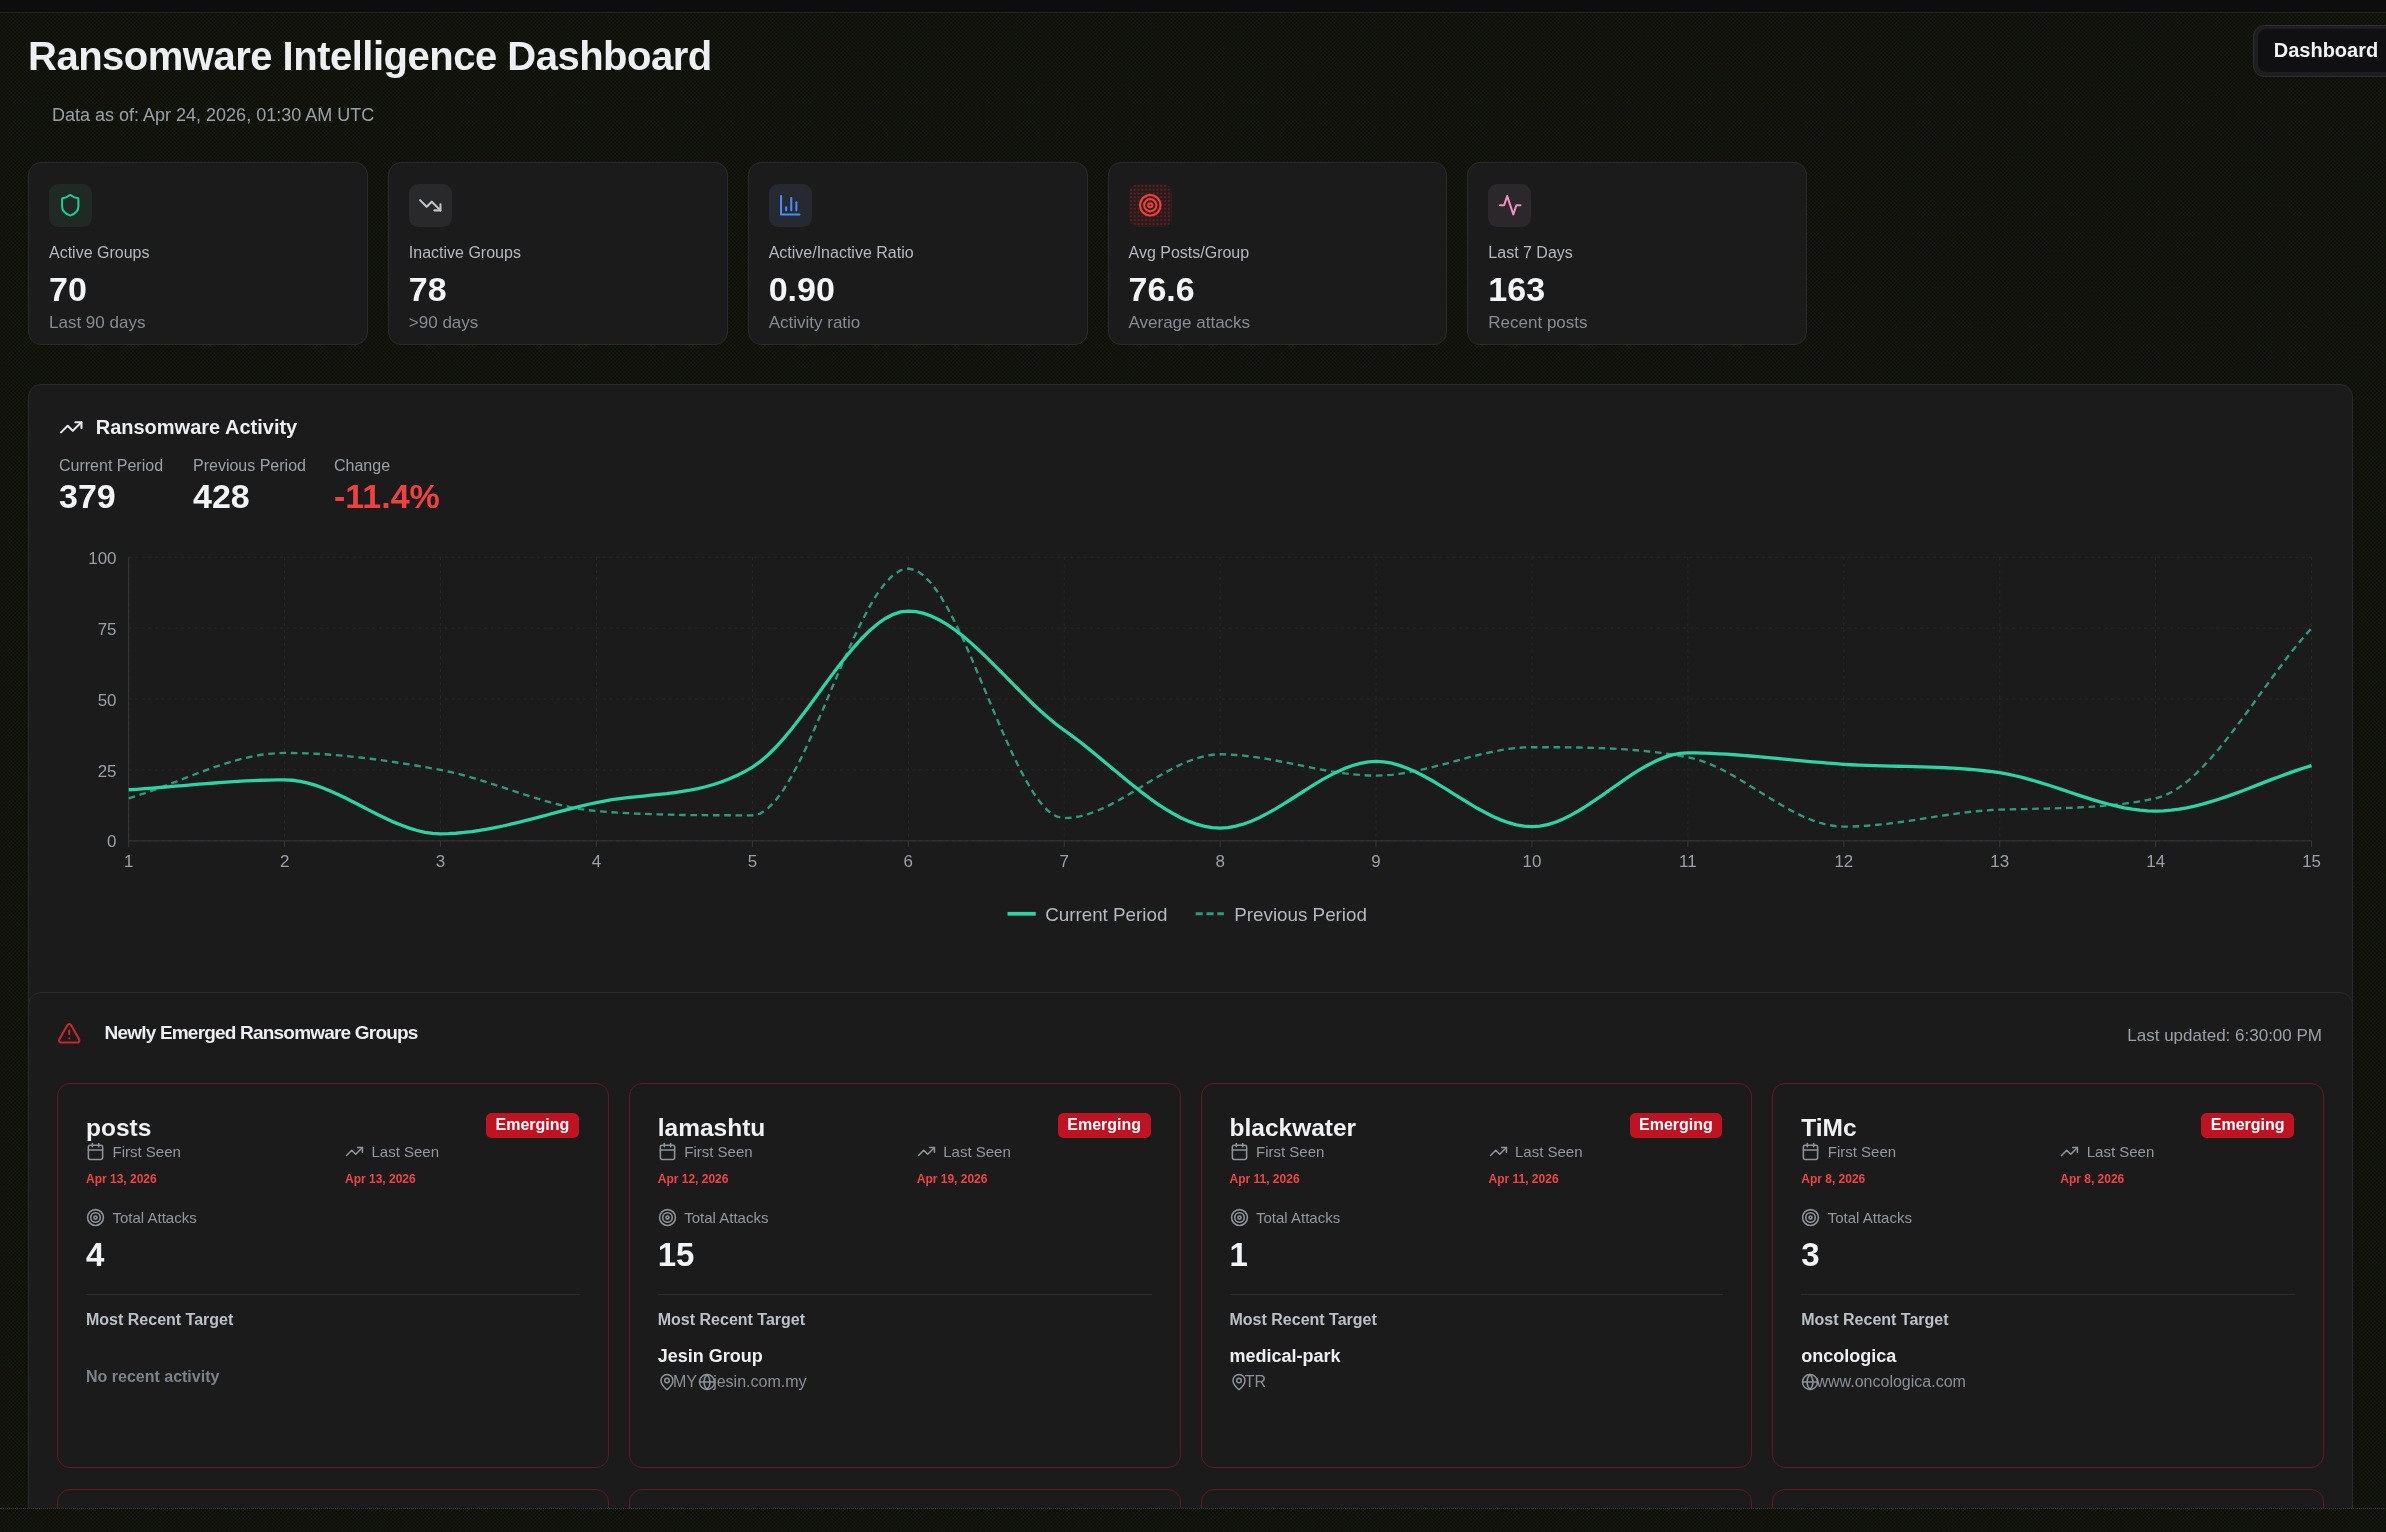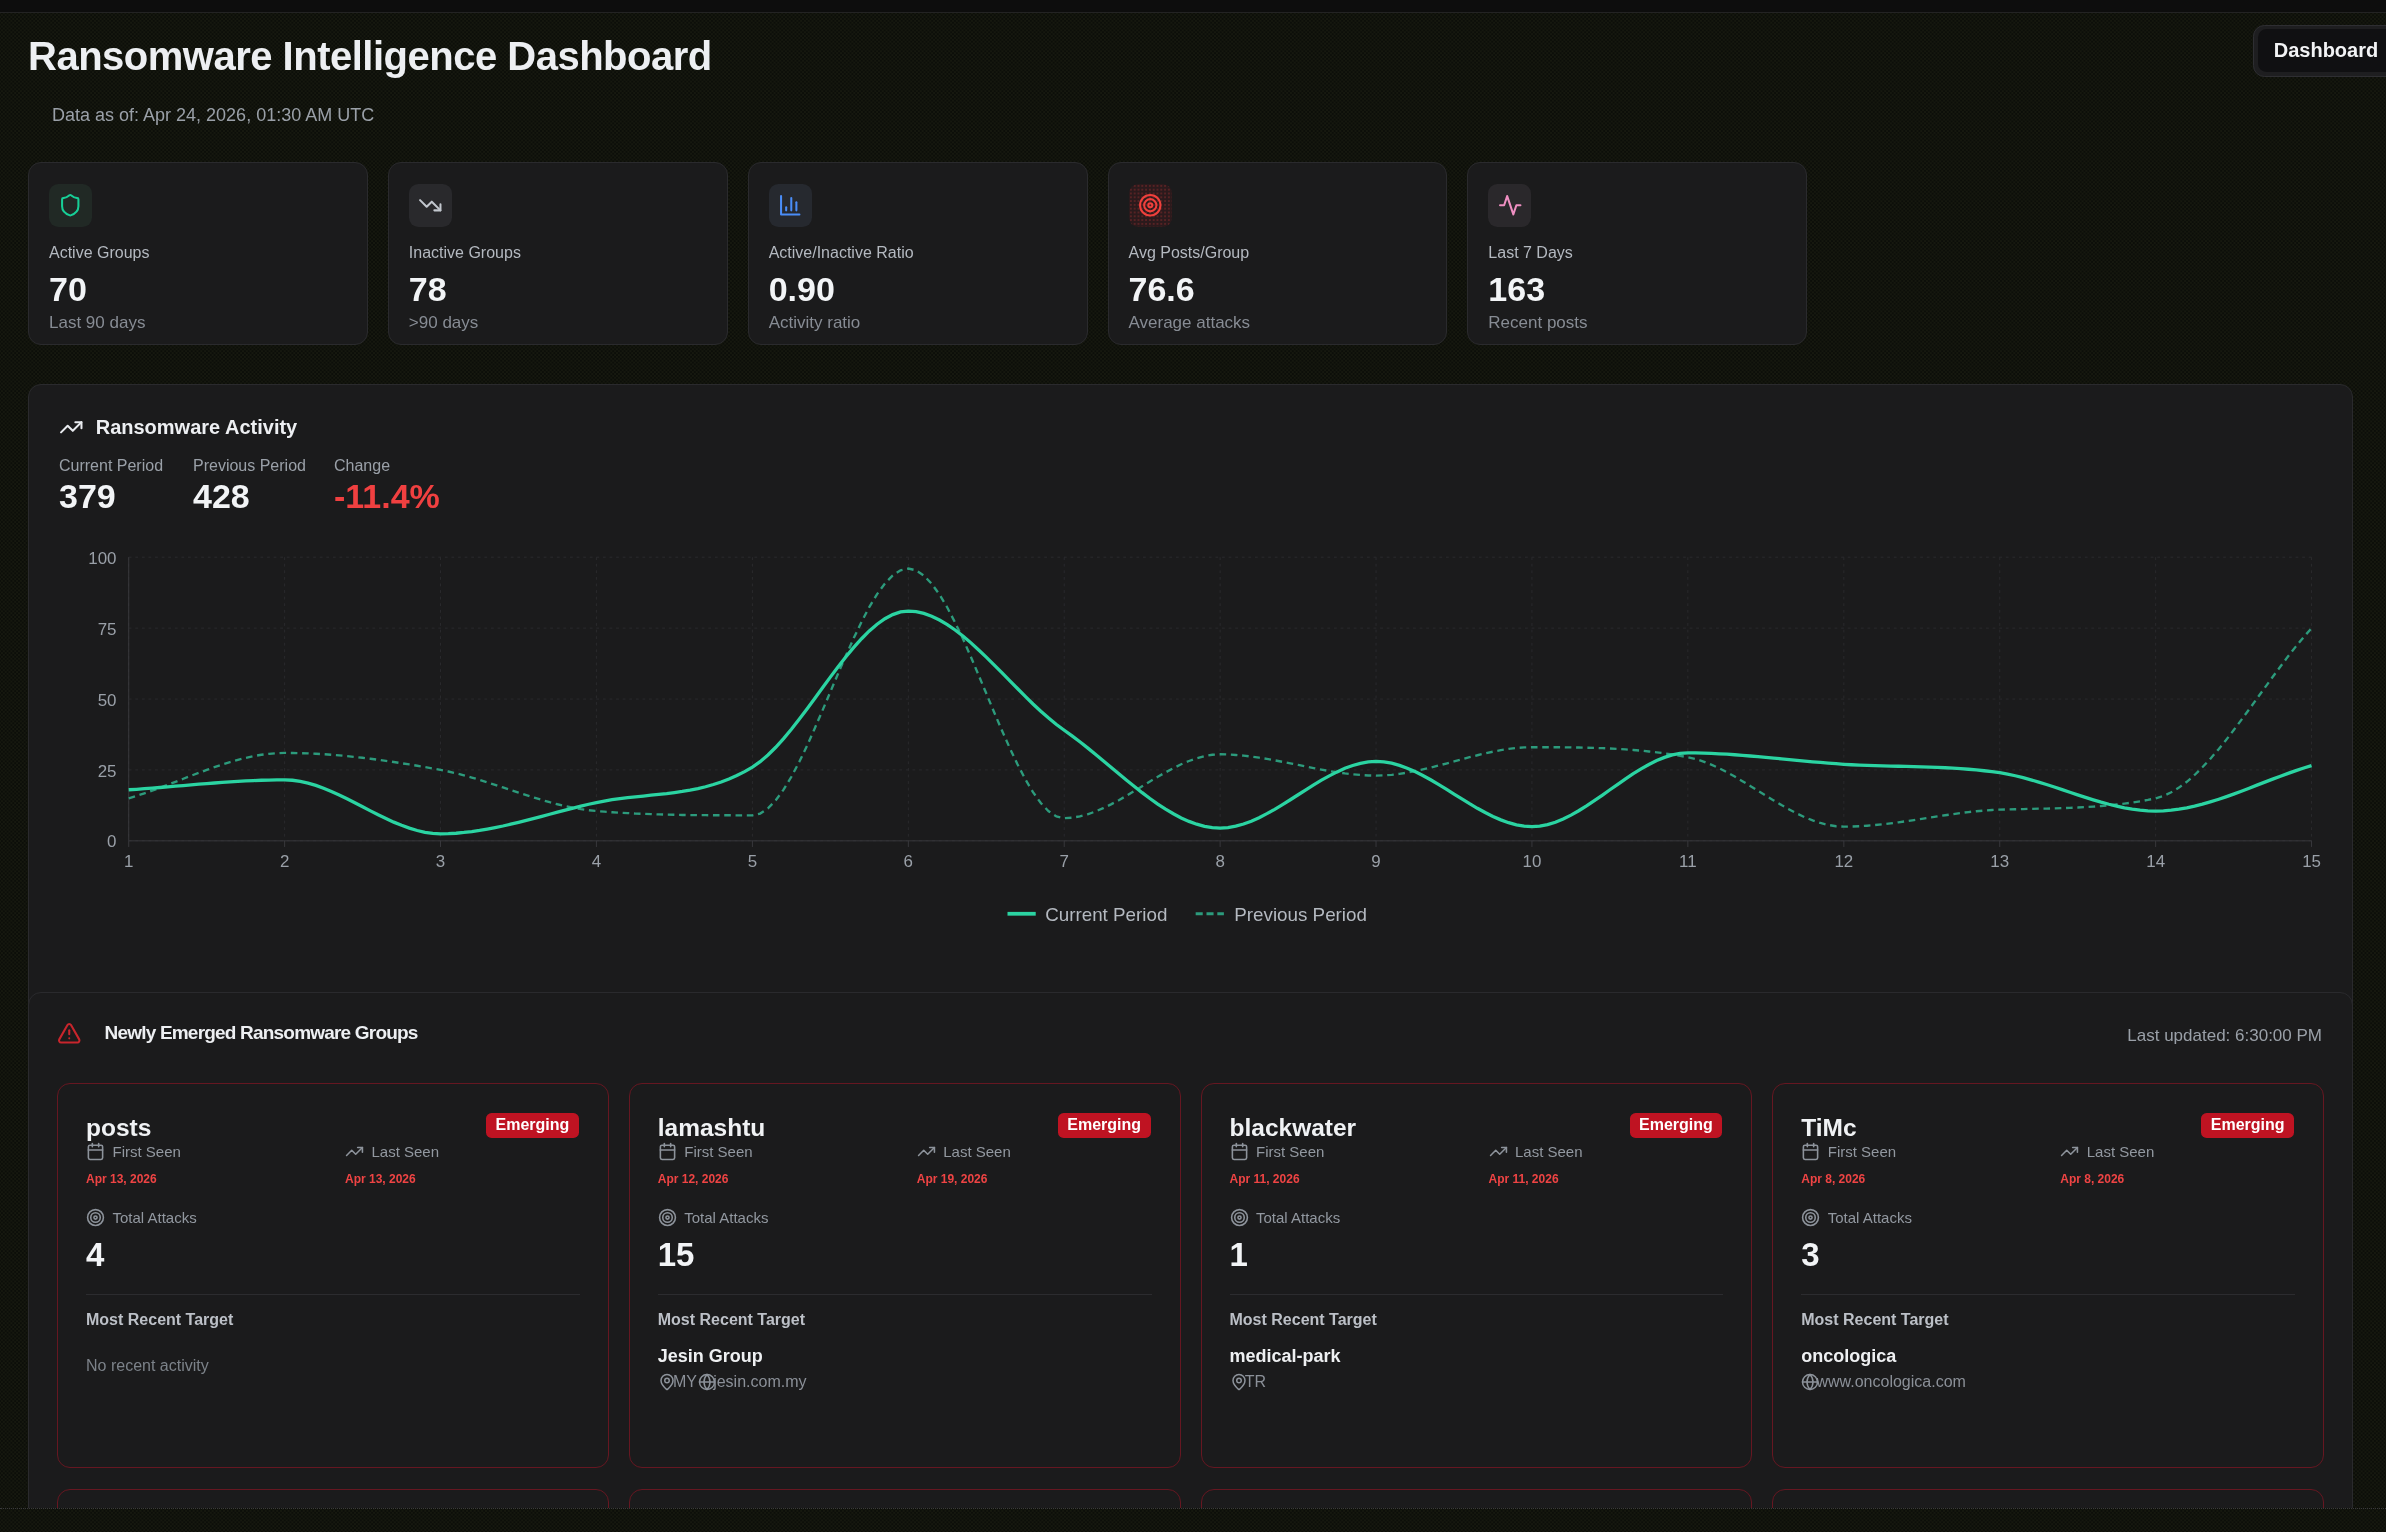--- a/index.html
+++ b/index.html
@@ -34,21 +34,21 @@
 .gcard.stub { height:282px; }
 .gname { font-size:24.5px; line-height:28px; font-weight:bold; color:#f0f2f4; }
 .badge { position:absolute; right:29px; top:29px; background:#bf1322; color:#fff; font-size:16px; line-height:19px; font-weight:bold; padding:2.8px 9.4px 3.8px 9.4px; border-radius:5.6px; }
 .grow { display:grid; grid-template-columns:259px 1fr; }
 .glab { display:flex; align-items:center; gap:7.5px; font-size:15px; line-height:19px; color:#9298a0; }
 .gdate { margin-top:7.5px; font-size:12px; line-height:22.6px; font-weight:bold; color:#ef4444; }
 .gatt { margin-top:17px; }
 .gnum { margin-top:9.4px; font-size:33px; line-height:38px; font-weight:bold; color:#f2f4f6; }
 .gdiv { margin-top:20px; border-top:0.9px solid #2c2c2f; }
 .gmrt { margin-top:14px; font-size:16px; line-height:21px; font-weight:bold; color:#bcc0c7; }
-.gnone { margin-top:27px; font-size:16px; color:#7c8289; }
+.gnone { margin-top:38px; font-size:16px; color:#7c8289;font-weight:bold; }
 .gtname { margin-top:15px; font-size:18px; line-height:22.6px; font-weight:bold; color:#eef0f2; }
 .gmeta { margin-top:5.6px; display:flex; align-items:flex-end; gap:1px; font-size:16px; color:#8b9098; }
 .gmeta svg { flex:0 0 auto; }
 .bstrip { position:absolute; left:0; top:1508px; width:100%; height:25.4px; border-top:0.9px dotted #3a3a3c; background-color:#16180f;
   background-image: radial-gradient(#0c0e09 0.8px, transparent 1.2px), radial-gradient(#0c0e09 0.8px, transparent 1.2px);
   background-size:3.8px 3.8px, 3.8px 3.8px; background-position:0 0, 1.9px 1.9px; }
 .axis { font-size:18px; fill:#9aa0a8; }
 .legtext { font-size:20px; fill:#b4b9c0; }
 </style></head>
 <body>

